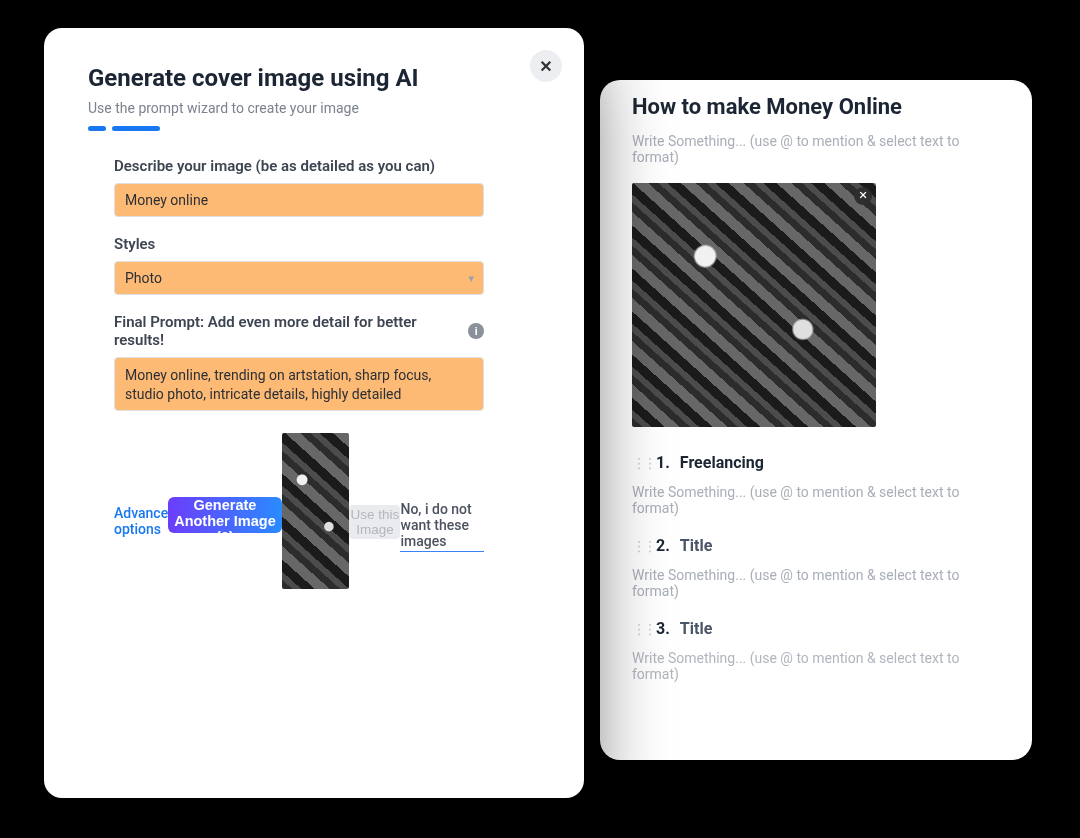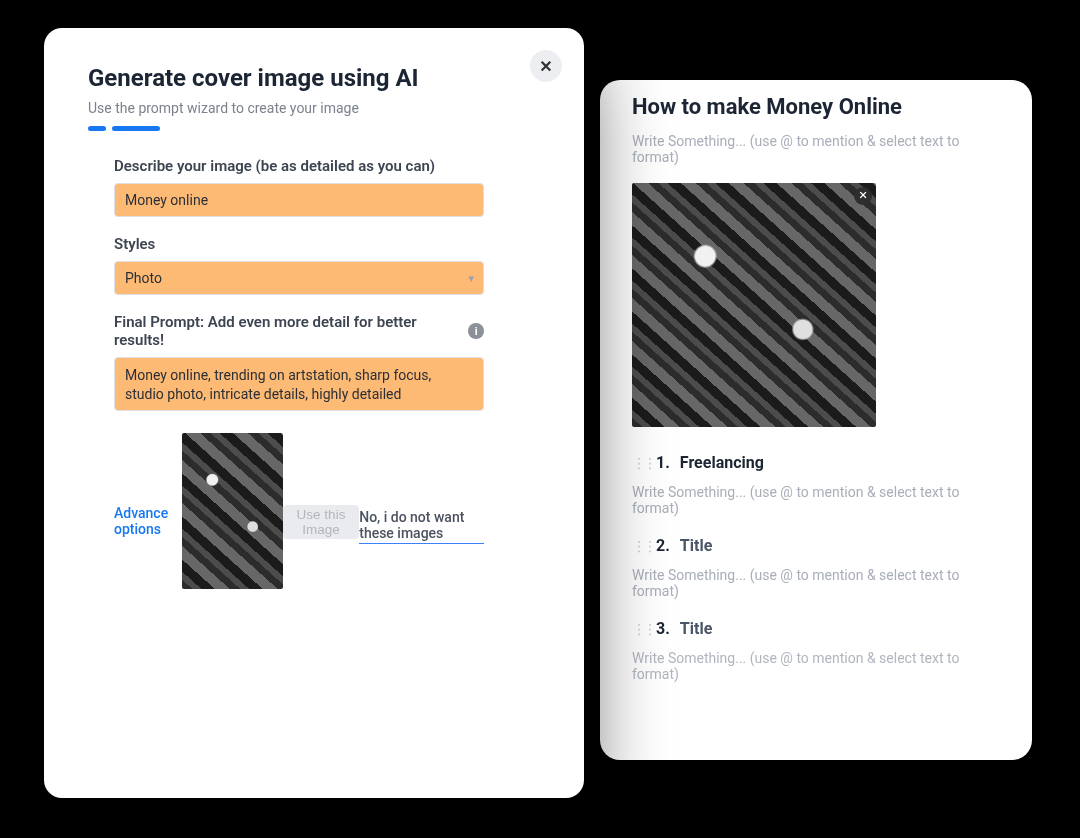--- a/index.html
+++ b/index.html
@@ -339,20 +339,21 @@
       <div class="field-gap">
         <div class="field-label">
           <span>Final Prompt: Add even more detail for better results!</span>
           <span class="info-dot">i</span>
         </div>
         <textarea class="textarea-input" style="">Money online, trending on artstation, sharp focus, studio photo, intricate details, highly detailed</textarea>
       </div>
 
       <div class="center-col">
         <a class="advance-link">Advance options</a>
+        <button class="generate-btn">Generate Another Image (9)</button>
 
         <div class="preview-thumb"></div>
 
         <button class="use-btn">Use this Image</button>
         <span class="reject-link">No, i do not want these images</span>
       </div>
     </div>
   </div>
 
 </div>

